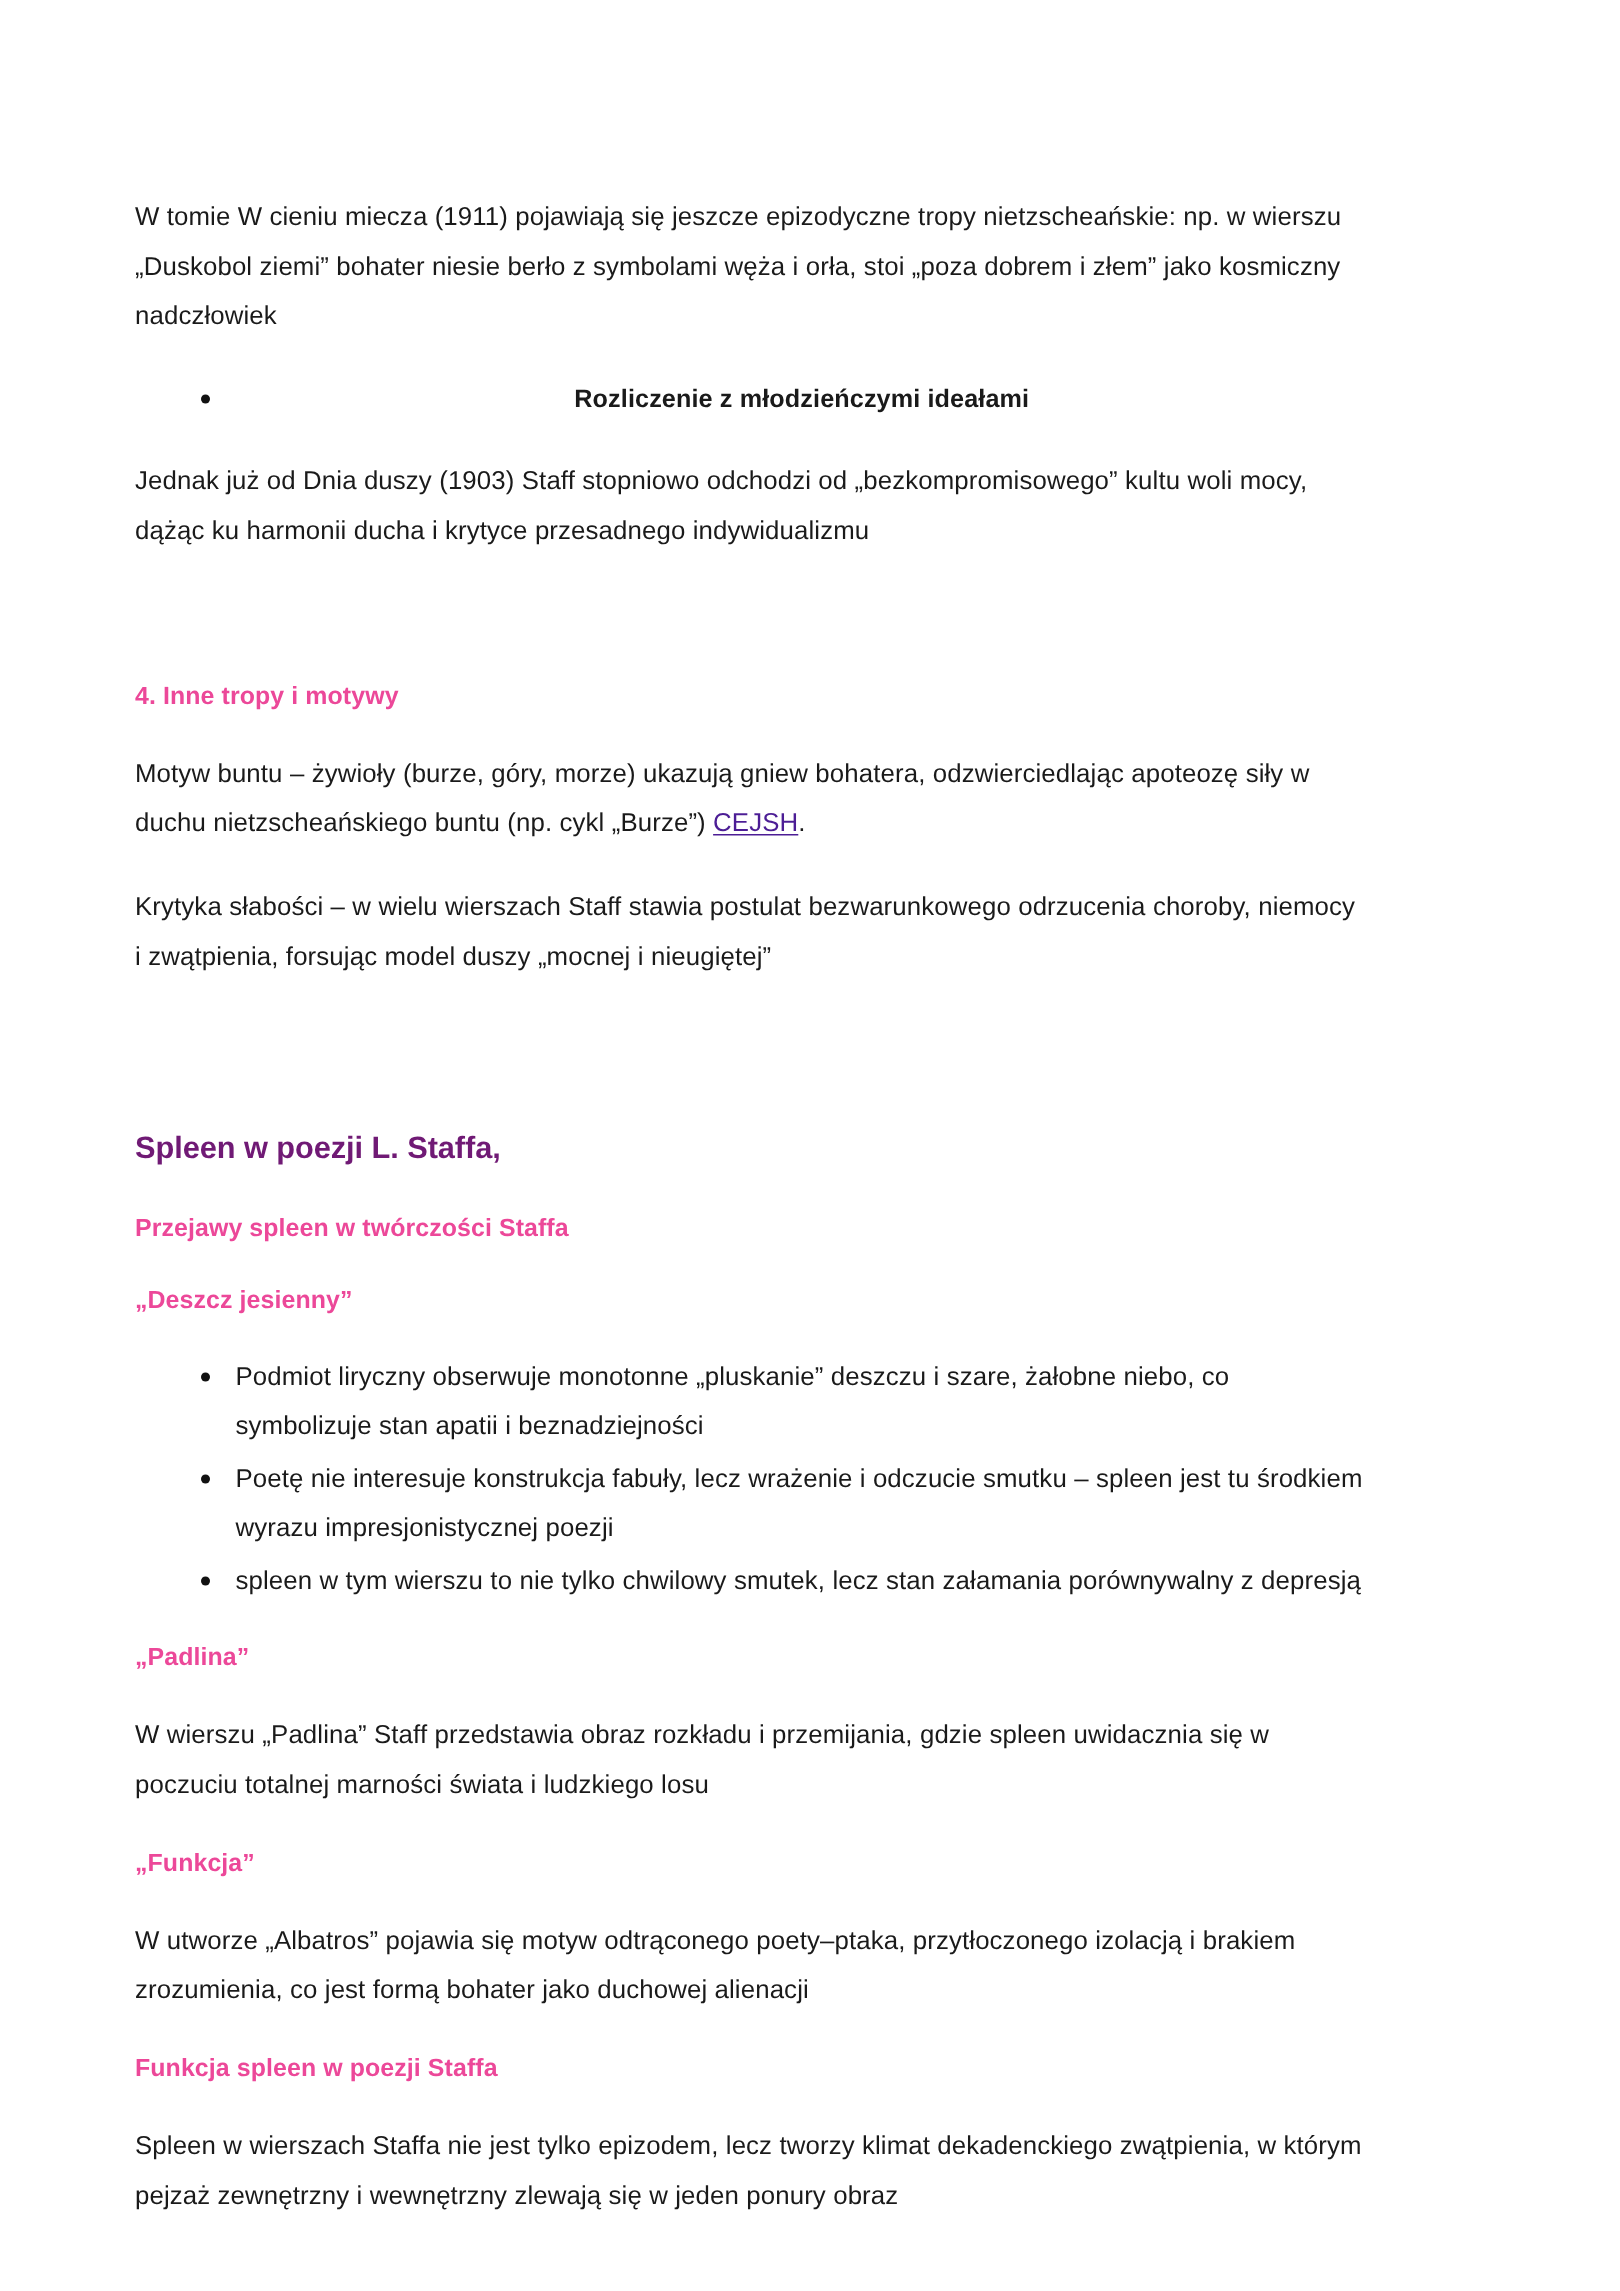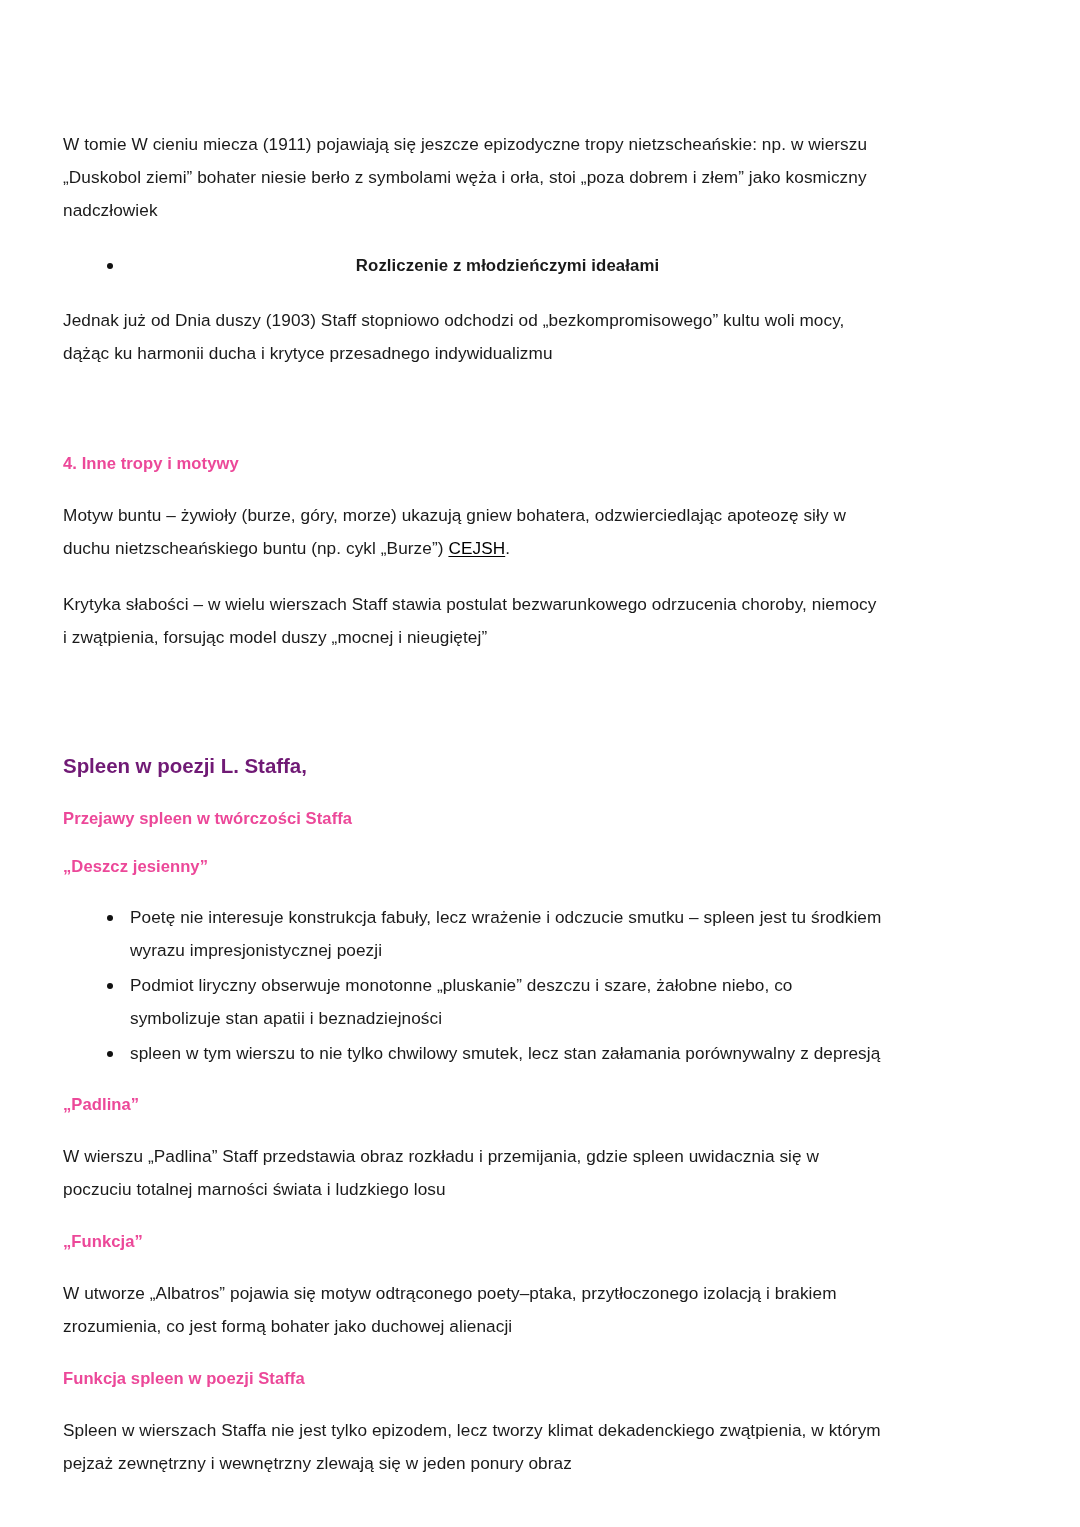--- a/index.html
+++ b/index.html
@@ -12,21 +12,21 @@
     width: 1080px;
     height: 1527px;
     font-family: "Liberation Sans", "DejaVu Sans", sans-serif;
     color: #1a1a1a;
     -webkit-font-smoothing: antialiased;
   }
   .page {
     box-sizing: border-box;
     width: 976px;
     height: 1527px;
-    padding: 128px 129px 0 63px;
+    padding: 128px 129px 0 90px;
     background: #ffffff;
   }
   .doc {
     width: 822px;
   }
   p.body {
     margin: 0 0 23px 0;
     font-size: 17.2px;
     line-height: 1.92;
     font-weight: 400;
@@ -79,21 +79,21 @@
   }
   ul.bullets li.bold-item {
     font-weight: 700;
     font-size: 16.8px;
     text-align: center;
   }
   ul.bullets li.bold-item::before {
     top: 13px;
   }
   a.inline-link {
-    color: #000000;
+    color: #4c1d95;
     text-decoration: underline;
     text-underline-offset: 2px;
     text-decoration-thickness: 1px;
   }
   .gap-lg { height: 58px; }
   .gap-xl { height: 74px; }
 </style>
 </head>
 <body>
 
@@ -118,22 +118,22 @@
 
     <div class="gap-xl"></div>
 
     <h2 class="section-title">Spleen w poezji L. Staffa,</h2>
 
     <h3 class="sub-title">Przejawy spleen w twórczości Staffa</h3>
 
     <h3 class="sub-title">„Deszcz jesienny”</h3>
 
     <ul class="bullets">
+      <li>Podmiot liryczny obserwuje monotonne „pluskanie” deszczu i szare, żałobne niebo, co symbolizuje stan apatii i beznadziejności</li>
       <li>Poetę nie interesuje konstrukcja fabuły, lecz wrażenie i odczucie smutku – spleen jest tu środkiem wyrazu impresjonistycznej poezji</li>
-      <li>Podmiot liryczny obserwuje monotonne „pluskanie” deszczu i szare, żałobne niebo, co symbolizuje stan apatii i beznadziejności</li>
       <li>spleen w tym wierszu to nie tylko chwilowy smutek, lecz stan załamania porównywalny z depresją</li>
     </ul>
 
     <h3 class="sub-title">„Padlina”</h3>
 
     <p class="body">W wierszu „Padlina” Staff przedstawia obraz rozkładu i przemijania, gdzie spleen uwidacznia się w poczuciu totalnej marności świata i ludzkiego losu</p>
 
     <h3 class="sub-title">„Funkcja”</h3>
 
     <p class="body">W utworze „Albatros” pojawia się motyw odtrąconego poety–ptaka, przytłoczonego izolacją i brakiem zrozumienia, co jest formą bohater jako duchowej alienacji</p>

